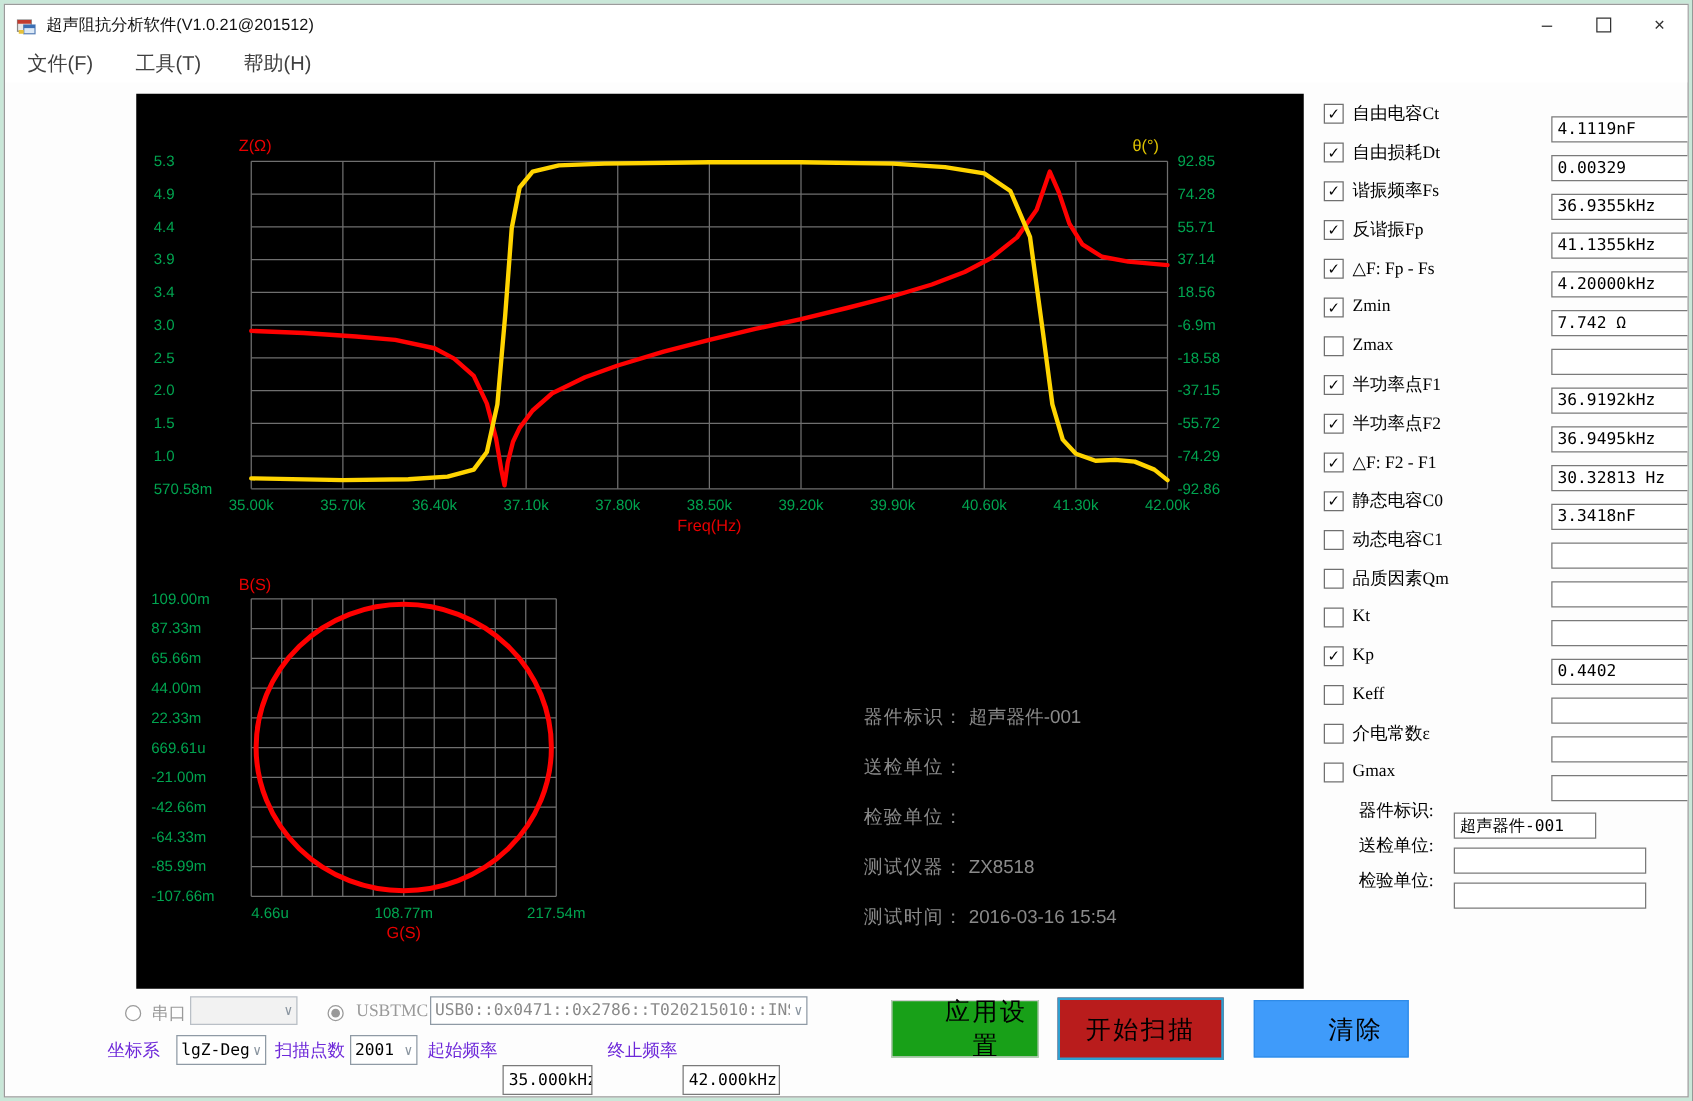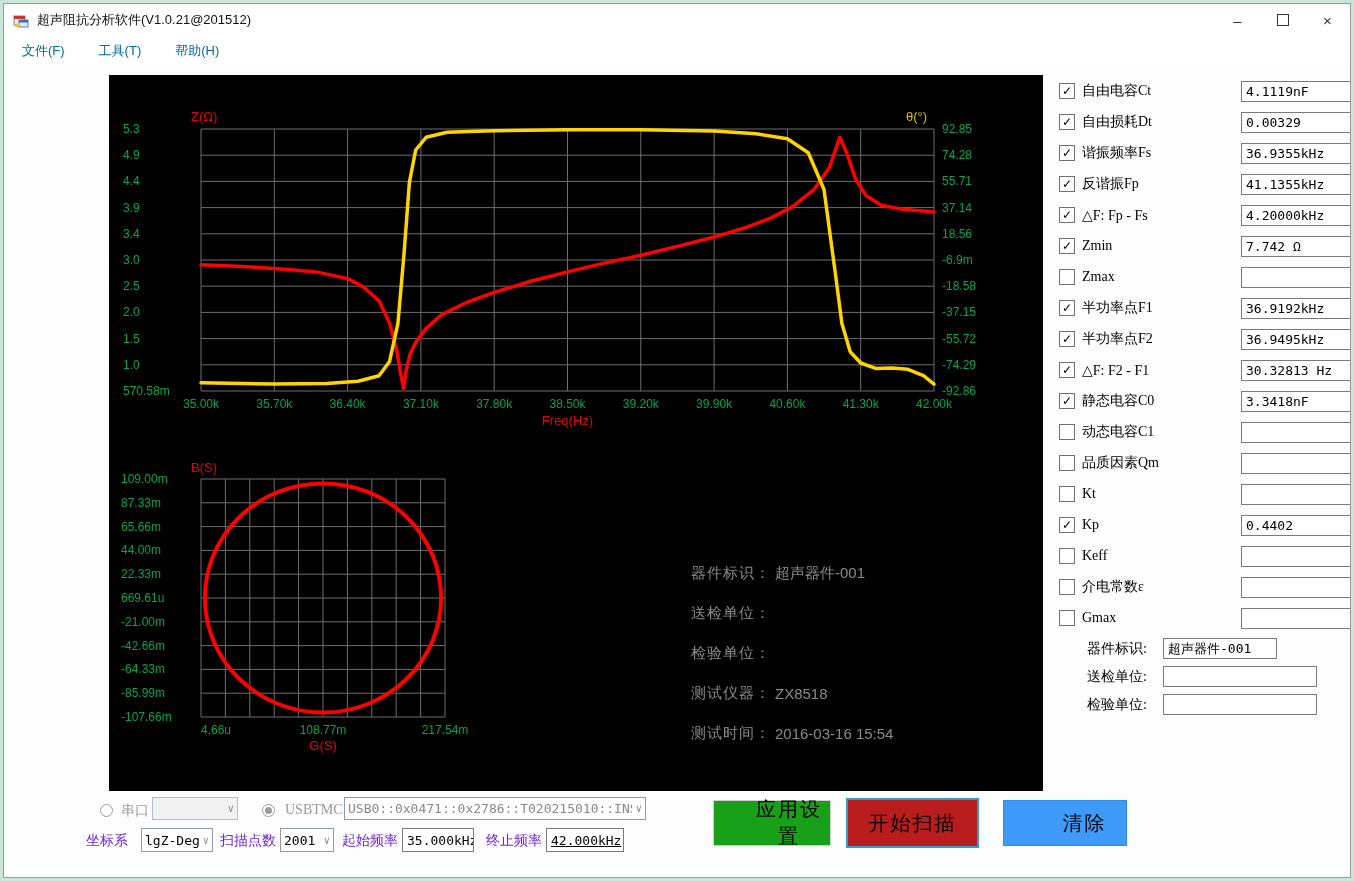--- a/index.html
+++ b/index.html
@@ -12,40 +12,40 @@
   .titlebar{height:32px;display:flex;align-items:center;background:#fff;}
   .app-icon{width:16px;height:16px;margin-left:9px;margin-right:8px;flex:0 0 auto;}
   .title-text{font-size:13px;color:#111;}
   .win-controls{margin-left:auto;display:flex;height:100%;}
   .win-btn{width:45px;height:100%;display:flex;align-items:center;justify-content:center;
            color:#333;font-size:15px;}
   .max-glyph{width:10px;height:10px;border:1px solid #333;display:inline-block;}
 
   
   .menubar{height:30px;display:flex;align-items:center;background:#fff;padding-left:8px;}
-  .menu-item{font-size:13px;color:#0369a1;padding:4px 10px;margin-right:14px;}
+  .menu-item{font-size:16px;color:#404040;padding:4px 10px;margin-right:14px;}
 
   
   .plot-panel{position:absolute;left:105px;top:71px;width:934px;height:716px;background:#000;}
   .plot-svg{position:absolute;left:0;}
   .overlay{position:absolute;left:582px;top:478px;color:#8a8a8a;font-size:15px;}
   .overlay .ov-line{height:40px;display:flex;align-items:center;}
   .overlay .lab{letter-spacing:1px;}
   .overlay .val{margin-left:4px;}
 
   
   .results{position:absolute;left:1055px;top:76px;width:296px;}
   .res-row{display:flex;align-items:center;height:22px;margin-bottom:9px;}
   .cb{width:14px;height:14px;border:1px solid #707070;background:#fff;display:inline-flex;
       align-items:center;justify-content:center;font-size:12px;line-height:1;color:#000;
       flex:0 0 auto;margin-right:7px;}
   .res-label{font-family:"Liberation Serif",serif;font-size:14px;color:#000;flex:1 1 auto;}
   .tbox{background:#fff;border:1px solid #7a7a7a;font-family:"DejaVu Sans Mono",monospace;
         font-size:13px;display:inline-flex;align-items:center;padding:0 4px;box-sizing:border-box;
-        white-space:nowrap;overflow:hidden;}
+        white-space:nowrap;overflow:hidden;margin-top:24px;}
   .res-val{width:114px;height:21px;flex:0 0 auto;}
   .xf-rows{margin-top:8px;}
   .xf-row{display:flex;align-items:center;height:21px;margin-bottom:7px;}
   .xf-label{font-family:"Liberation Serif",serif;font-size:14px;color:#000;padding-left:28px;
             width:76px;flex:0 0 auto;}
   .xf-val{width:114px;height:21px;flex:0 0 auto;}
   .xf-val.wide{width:154px;}
 
   
   .radio{width:13px;height:13px;border:1px solid #9a9a9a;border-radius:50%;background:#fff;
@@ -354,20 +354,20 @@
       <span class="chev">∨</span>
     </div>
     <span class="ctl-label" style="left:216px;top:828px;">扫描点数</span>
     <div class="combo" style="left:276px;top:824px;width:54px;height:24px;">
       <span class="cval">2001</span>
       <span class="chev">∨</span>
     </div>
     <span class="ctl-label" style="left:338px;top:828px;">起始频率</span>
     <span class="tbox fld" style="left:398px;top:824px;width:72px;height:24px;">35.000kHz</span>
     <span class="ctl-label" style="left:482px;top:828px;">终止频率</span>
-    <span class="tbox fld" style="left:542px;top:824px;width:78px;height:24px;text-decoration:underline;">42.000kHz</span>
+    <span class="tbox fld" style="left:542px;top:824px;width:78px;height:24px;">42.000kHz</span>
 
     <button class="btn btn-apply" style="left:709px;top:796px;width:118px;height:46px;">应用设置</button>
     <button class="btn btn-scan" style="left:842px;top:794px;width:133px;height:50px;">开始扫描</button>
     <button class="btn btn-clear" style="left:999px;top:796px;width:124px;height:46px;padding-left:45px;">清除</button>
 
   </div>
 </div>
 
 </body></html>

